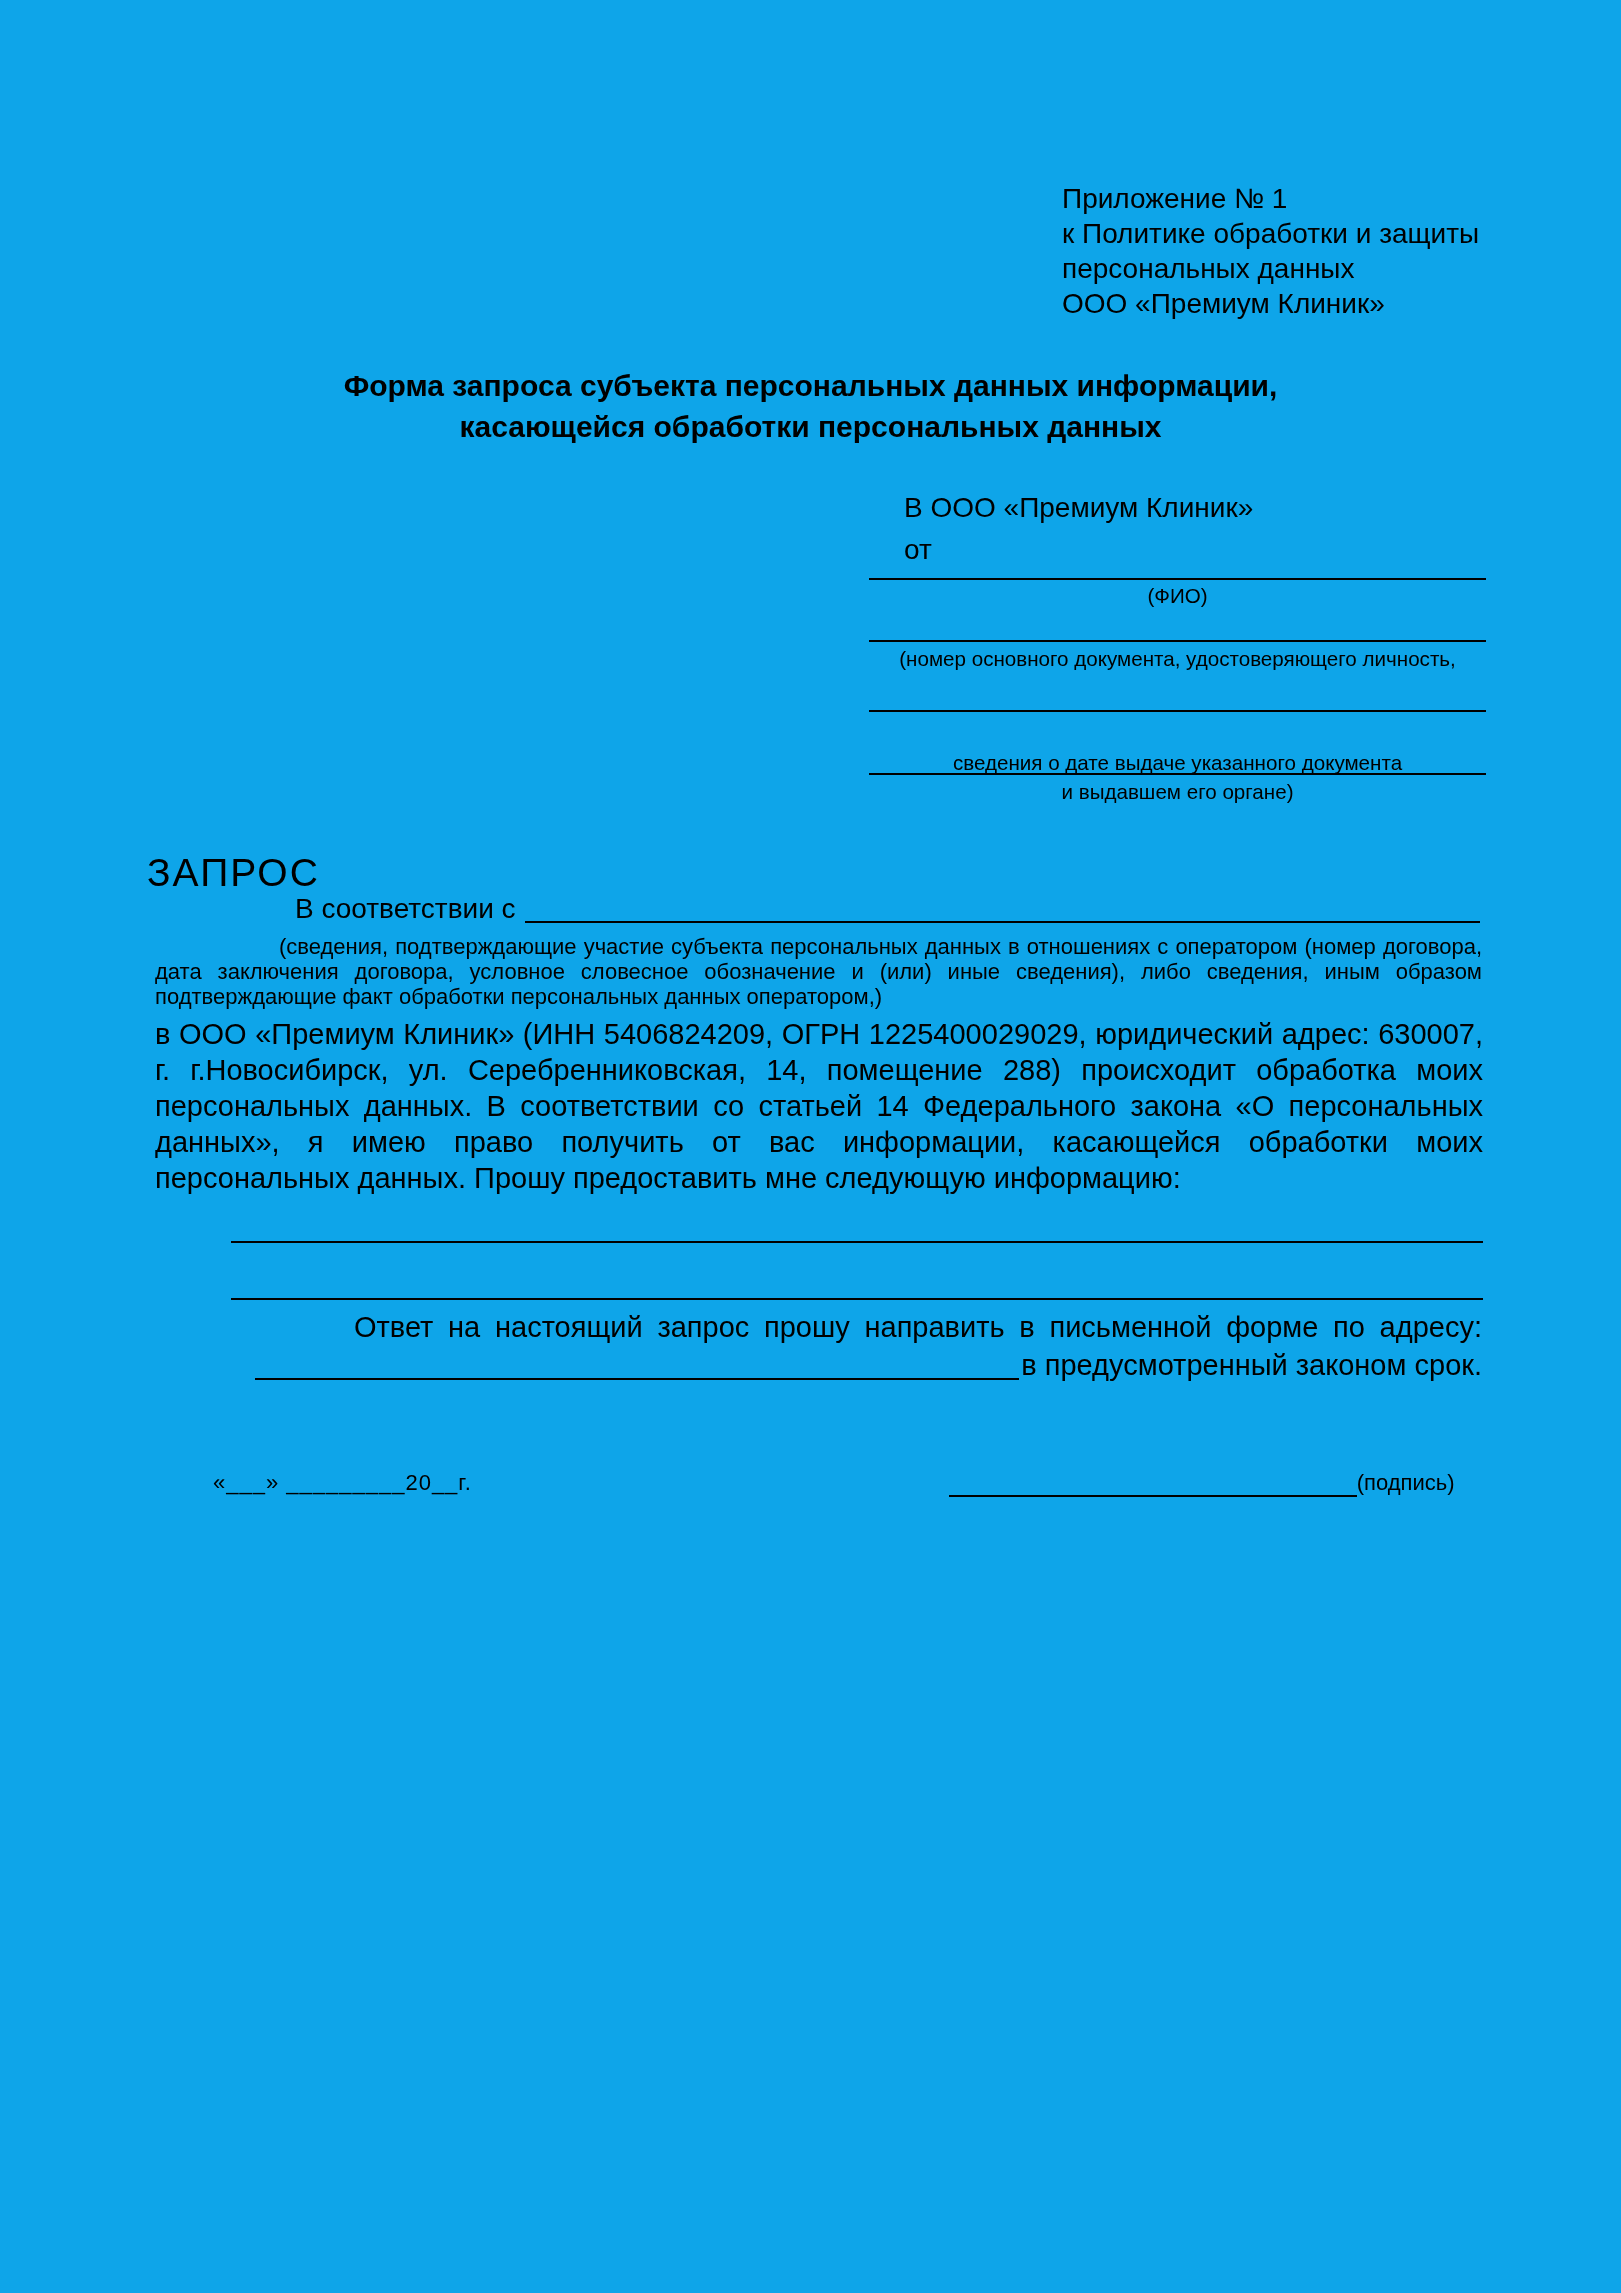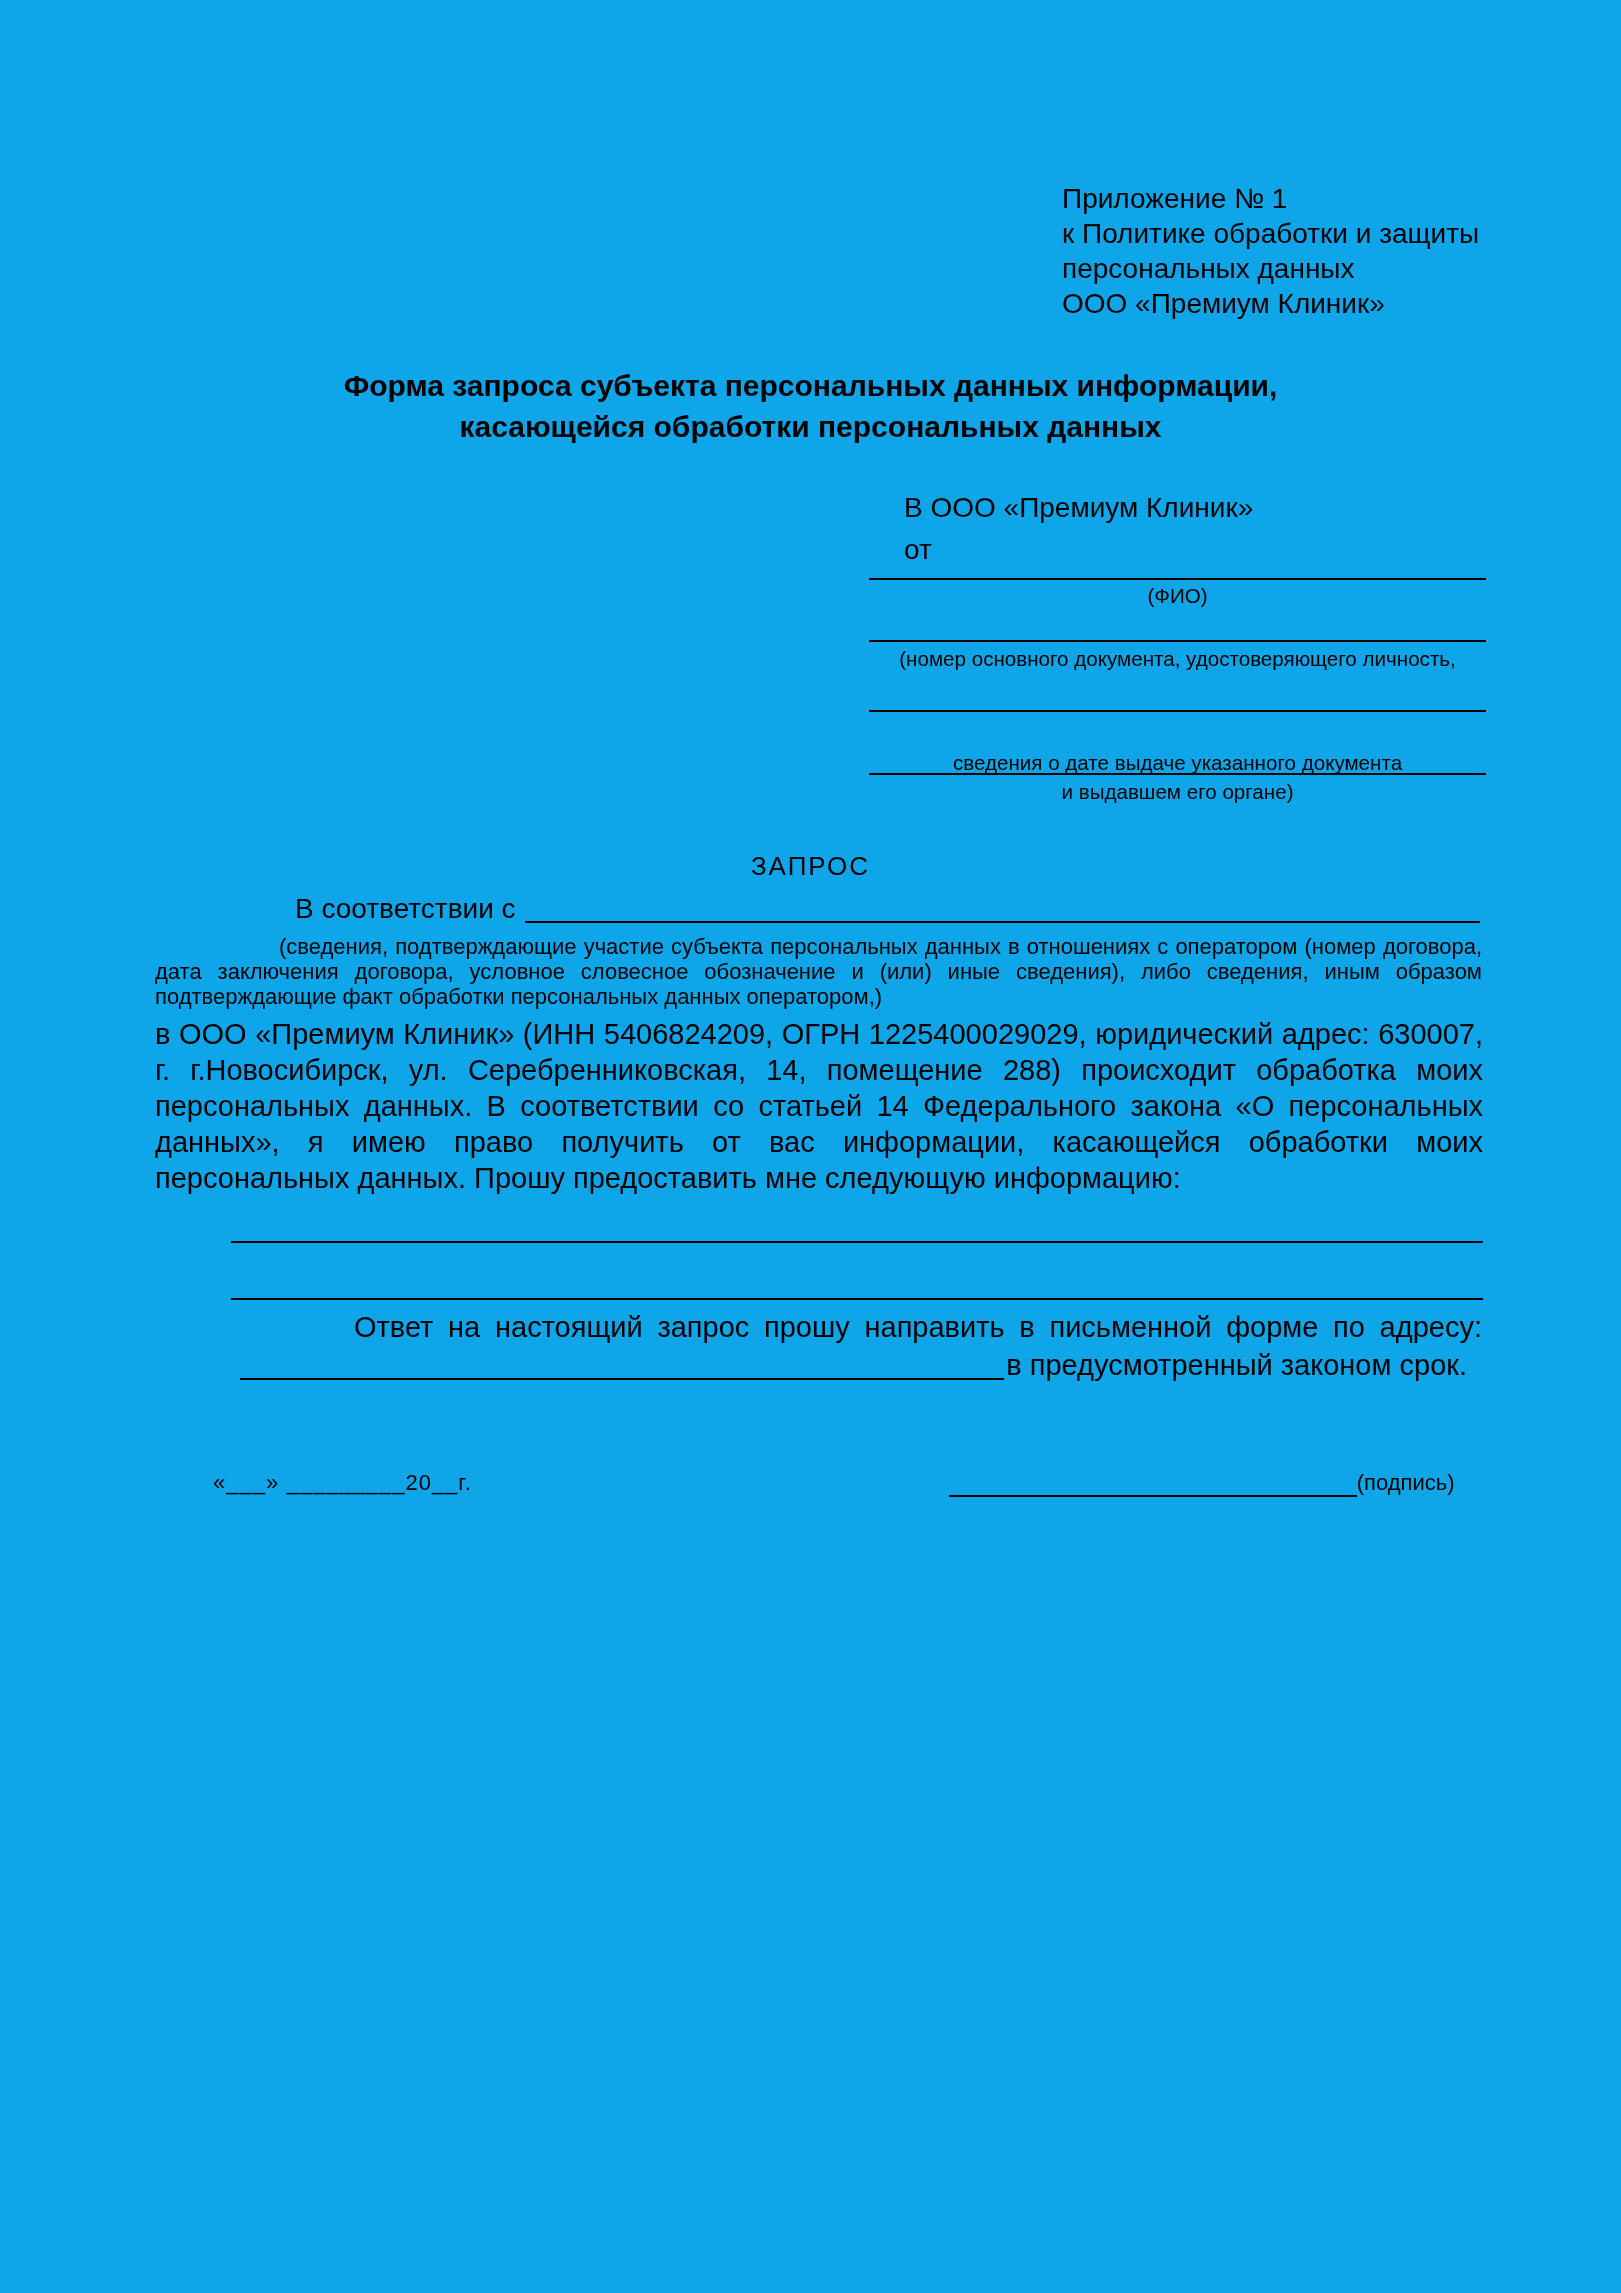--- a/index.html
+++ b/index.html
@@ -20,40 +20,40 @@
   
   .doc-title { left:147px; top:365px; width:1327px; text-align:center;
                font-weight:bold; font-size:30px; line-height:41px; }
 
   
   .addr-text { font-size:28px; line-height:35px; white-space:nowrap;margin-left:48px; }
   .uline-bottom { border-bottom:2.9px solid #000; }
   .caption { font-size:20.6px; line-height:24.5px; text-align:center; width:617px; }
 
   
-  .zapros { left:147px; top:851px; width:1327px; text-align:center;
-            font-size:26px; letter-spacing:2px; }
+  .zapros { left:147px; top:851px; width:1327px; 
+            font-size:39px; letter-spacing:2px; }
   .intro { left:153px; top:890px; width:1327px; display:flex; align-items:flex-end;
            font-size:28px; line-height:37px; }
   .intro .prefix { padding-left:142px; white-space:nowrap; }
   .intro .fill { flex:1; border-bottom:2.9px solid #000; margin:0 0 3.9px 9.8px; }
 
   .footnote { left:155px; top:934px; width:1327px; font-size:22px; line-height:25px;
               text-align:justify; text-indent:124px; }
 
   .body-par { left:155px; top:1016px; width:1328px; font-size:29px; line-height:36px;
               text-align:justify; }
 
   .hr-line { border-top:2.9px solid #000; height:0; }
   .blank1 { left:231px; top:1241px; width:1252px; }
   .blank2 { left:231px; top:1298px; width:1252px; }
 
   .reply-par { left:155px; top:1309px; width:1327px; font-size:29px; line-height:36px;
                text-align:justify; text-align-last:justify; text-indent:199px; }
-  .reply-line2 { left:140px; top:1347px; width:1327px; display:flex; align-items:flex-end;
+  .reply-line2 { left:155px; top:1347px; width:1327px; display:flex; align-items:flex-end;
                  font-size:29px; line-height:37px; }
   .reply-line2 .fill { flex:1; border-bottom:2.9px solid #000; margin:0 2px 3.9px 100px; }
   .reply-line2 .tail { white-space:nowrap; }
 
   
   .footer { left:155px; top:1464px; width:1327px; display:flex; align-items:flex-end;
             font-size:22px; line-height:37px; }
   .footer .date { margin-left:58px; white-space:nowrap; letter-spacing:1px; }
   .footer .sig-group { margin-left:auto; margin-right:27.4px; display:flex; align-items:flex-end; }
   .footer .sig-line { width:408px; border-bottom:2.9px solid #000; margin:0 0 3.9px 0; }

